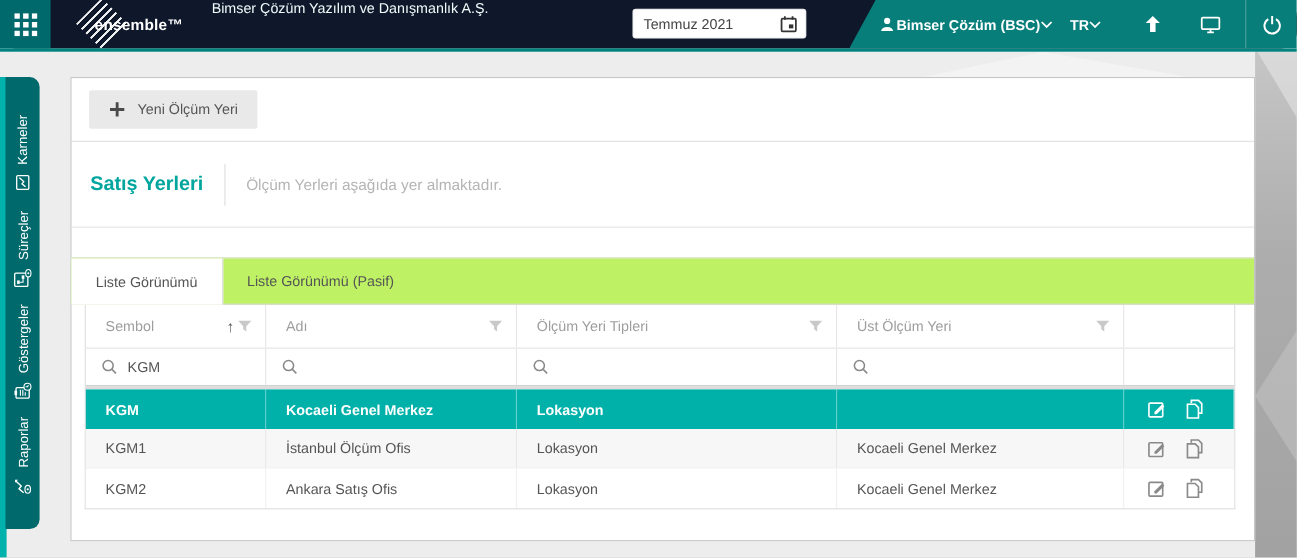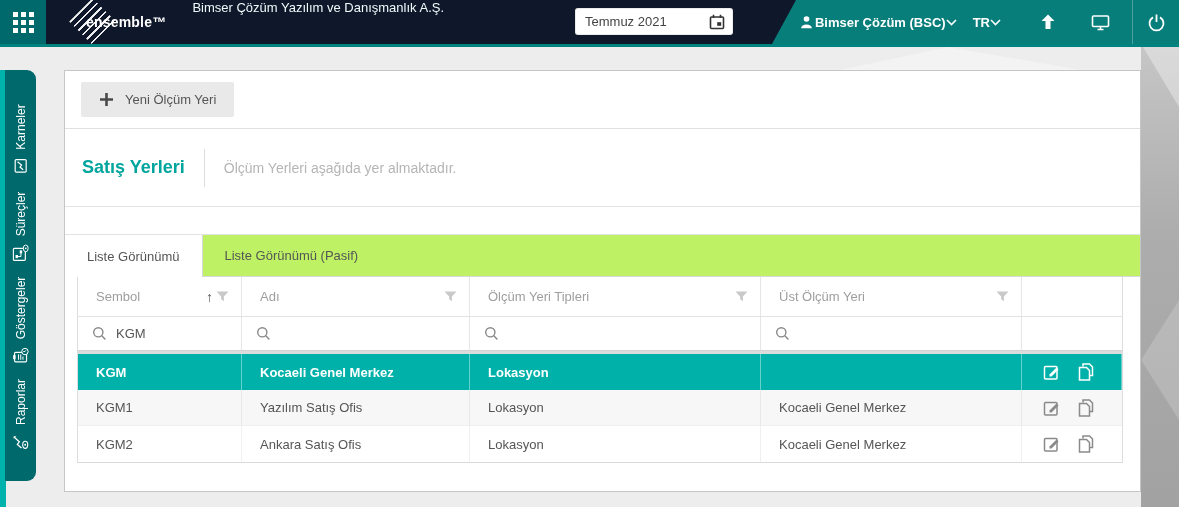--- a/index.html
+++ b/index.html
@@ -383,21 +383,21 @@
                   <path d="M6 4.5V2h6.5l3 3v8.5h-2.5" fill="none" stroke="#fff" stroke-width="1.5"></path>
                   <path d="M2.5 5.5h7l3 3v9.5h-10z" fill="none" stroke="#fff" stroke-width="1.5"></path>
                 </svg>
             </span>
           </button>
         </div>
       </div>
 
       <div class="trow drow row-alt">
         <div class="dcell c0">KGM1</div>
-        <div class="dcell c1">Yazılım Satış Ofis</div>
+        <div class="dcell c1">İstanbul Ölçüm Ofis</div>
         <div class="dcell c2">Lokasyon</div>
         <div class="dcell c3">Kocaeli Genel Merkez</div>
         <div class="dcell c4 actions">
           <button class="act-btn">
             <span>
               <svg width="20" height="20" viewBox="0 0 20 20">
                   <rect x="2.5" y="4.5" width="12.5" height="12.5" rx="1" fill="none" stroke="#8a8a8a" stroke-width="1.5"></rect>
                   <path d="M7.5 12.6l7-7 2 2-7 7H7.5z" fill="#8a8a8a"></path>
                 </svg>
             </span>

